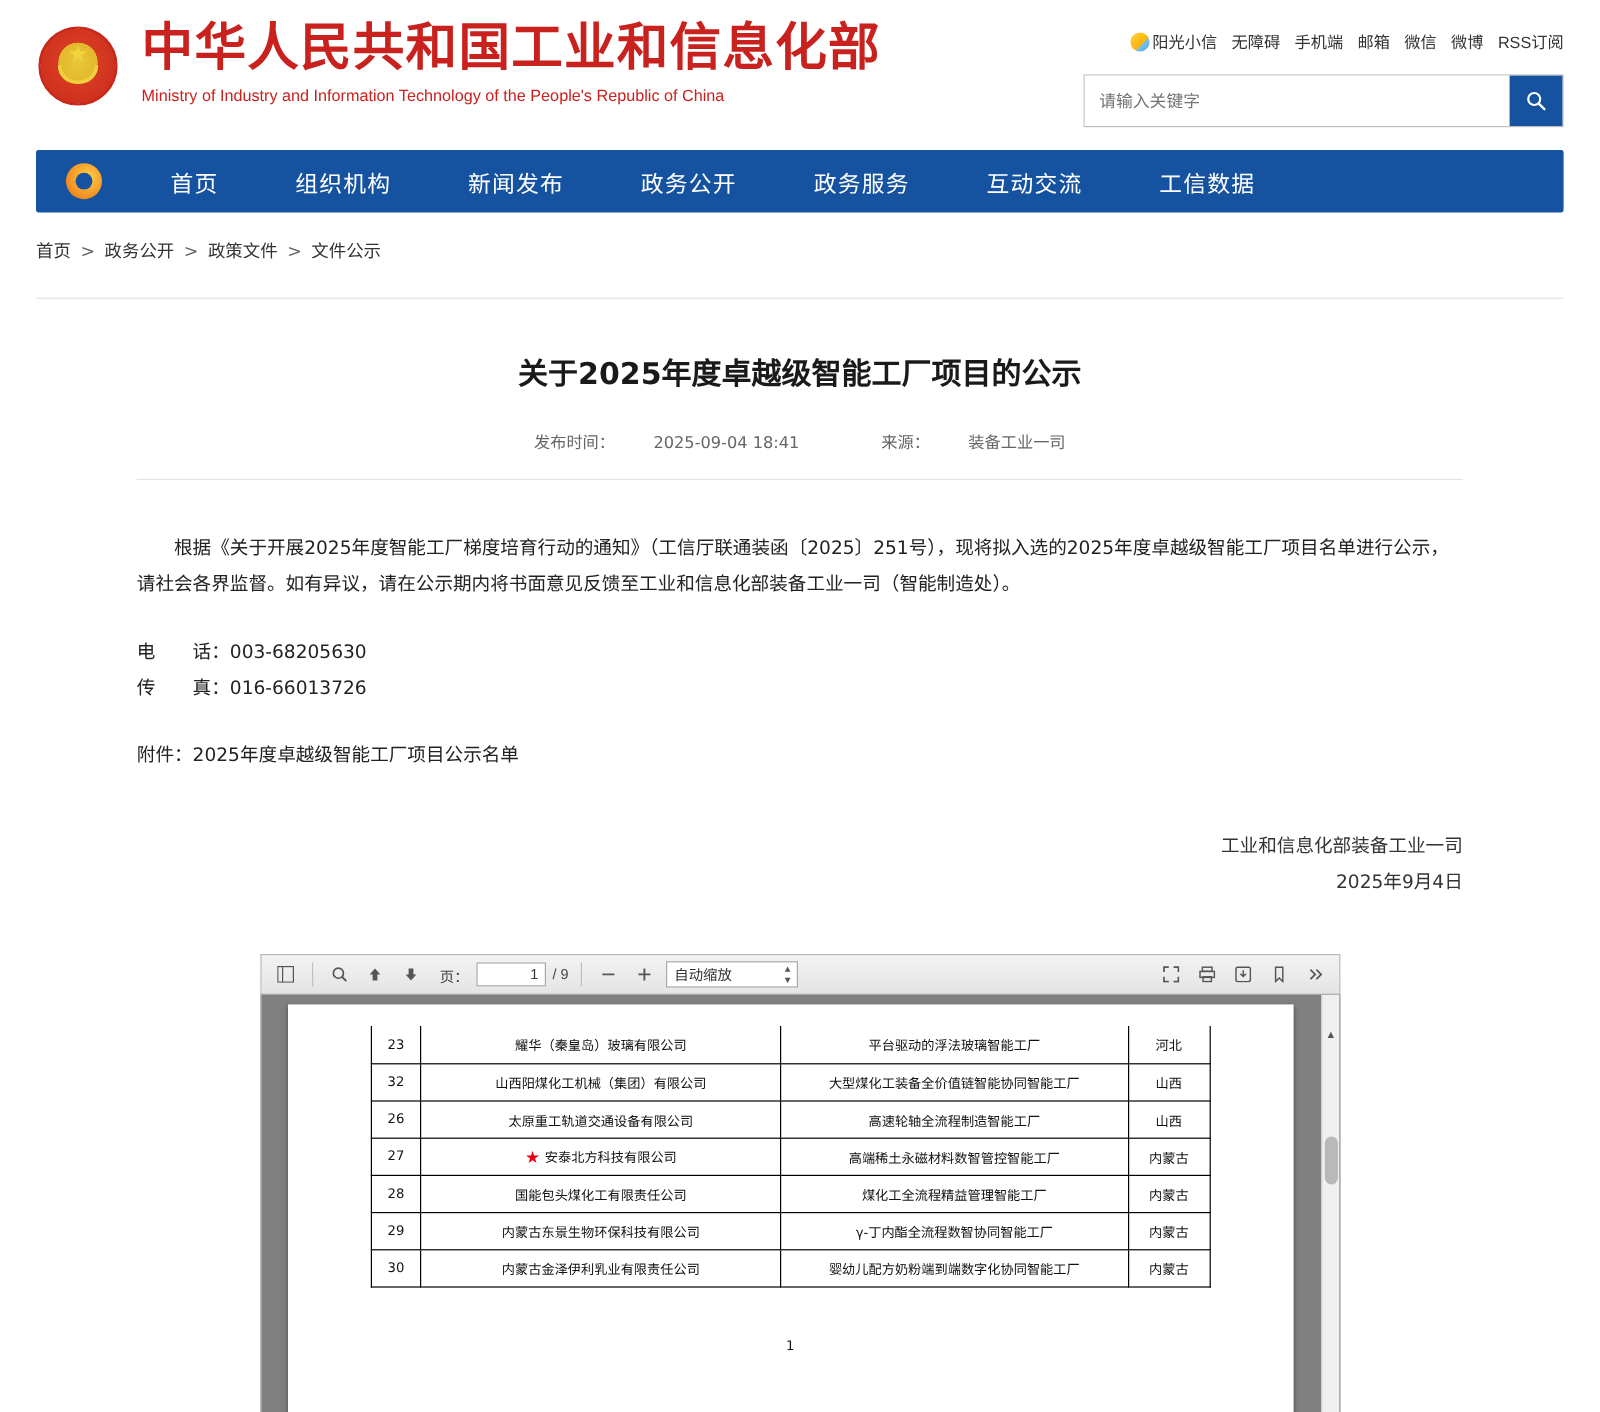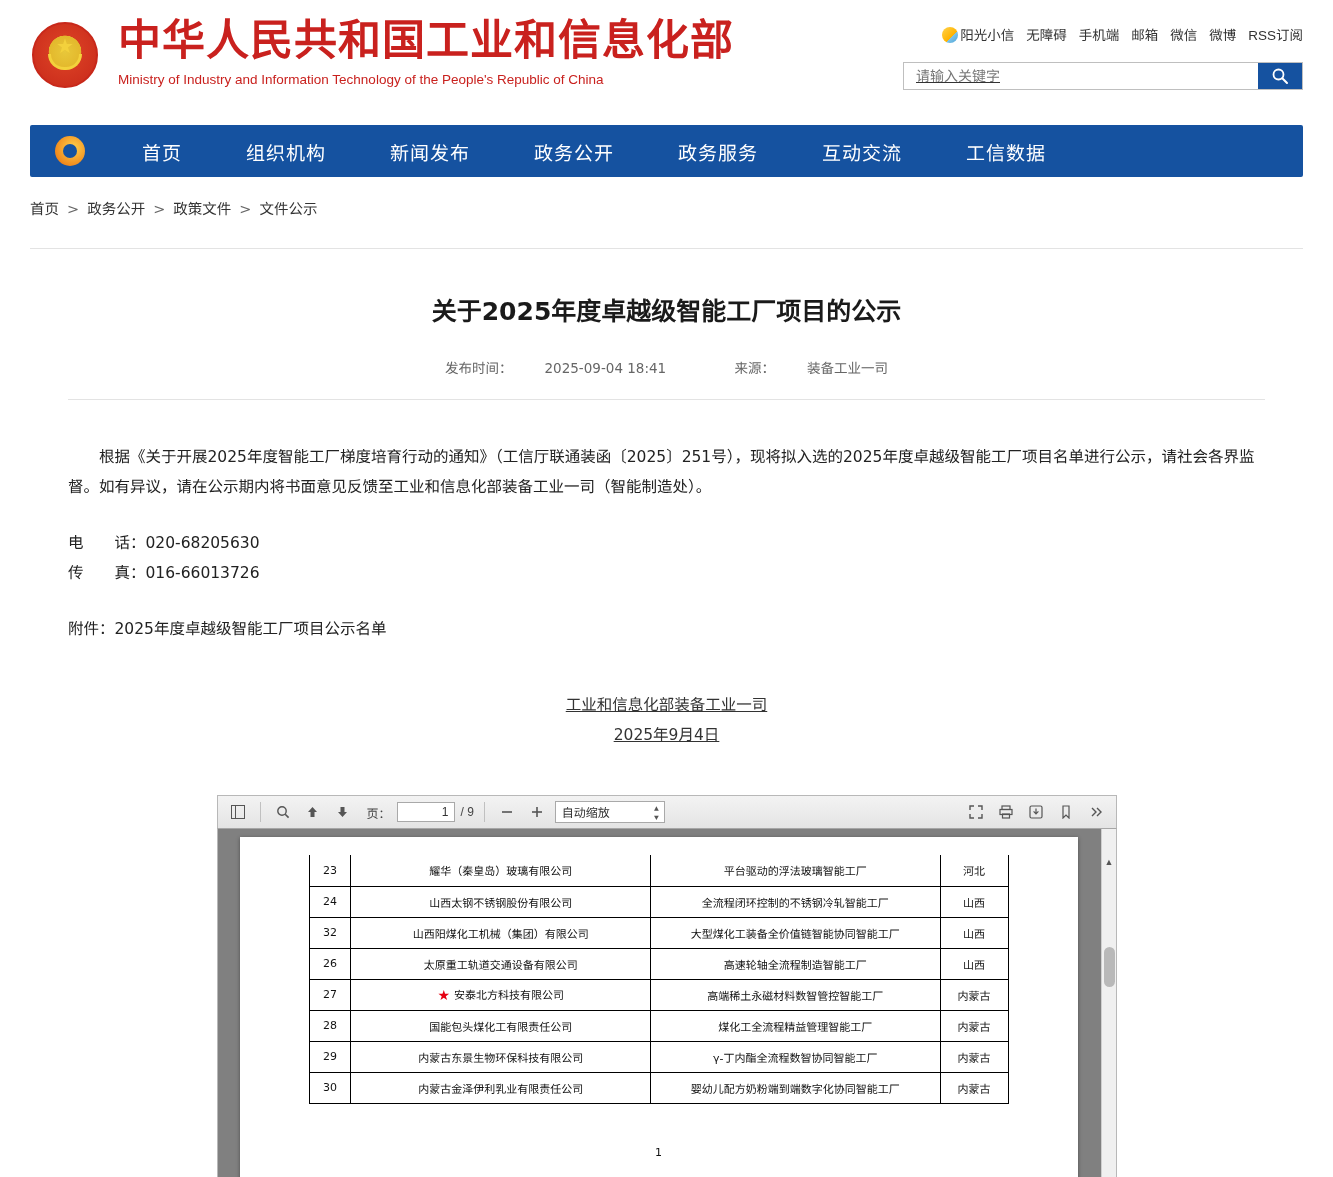--- a/index.html
+++ b/index.html
@@ -85,24 +85,23 @@
   .sun-icon {
     display: inline-block;
     width: 16px; height: 16px;
     border-radius: 50%;
     background: linear-gradient(135deg, #ffd34d 0%, #ffb300 60%, #7fc4e8 61%, #4aa3d8 100%);
     margin-right: 2px;
     vertical-align: -3px;
   }
   .search-box {
     display: flex;
-    height: 28px;
+    height: 44px;
     border: 1px solid #bfbfbf;
     width: 400px;
-    text-decoration: underline;
   }
   .search-box input {
     flex: 1;
     border: none;
     outline: none;
     padding: 0 12px;
     font-size: 14px;
     color: #888;
     font-family: "Liberation Sans", sans-serif;
   }
@@ -159,21 +158,21 @@
     font-size: 14.5px;
     color: #333;
     padding-bottom: 30px;
     border-bottom: 1px solid #e3e3e3;
     font-family: "DejaVu Sans", "Liberation Sans", sans-serif;
   }
   .breadcrumb .sep { margin: 0 8px; color: #666; }
   .breadcrumb a { color: #333; text-decoration: none; }
 
   
-  .article { padding: 0 68px; margin-top: 11px; }
+  .article { padding: 0 114px; margin-top: 11px; }
   .doc-title {
     text-align: center;
     font-size: 25px;
     font-weight: bold;
     color: #1a1a1a;
     margin: 42px 0 30px 0;
     font-family: "DejaVu Sans", "Liberation Sans", sans-serif;
   }
   .meta {
     text-align: center;
@@ -188,26 +187,25 @@
     font-size: 15.5px;
     line-height: 30px;
     color: #222;
     font-family: "DejaVu Sans", "Liberation Sans", sans-serif;
     margin-top: 42px;
   }
   .body-text p { margin: 0; }
   .indent { text-indent: 2em; }
   .gap { height: 26px; }
   .sign {
-    text-align: center;
+    text-align: right;
     margin-top: 46px;
     font-size: 15.5px;
     line-height: 30px;
     font-family: "DejaVu Sans", "Liberation Sans", sans-serif;
-    text-decoration: underline;
   }
 
   
   .pdf-wrap {
     margin: 45px auto 0 auto;
     width: 900px;
     background: #fff;
   }
   .pdf-toolbar {
     height: 34px;
@@ -388,21 +386,21 @@
   <div class="article">
     <h1 class="doc-title">关于2025年度卓越级智能工厂项目的公示</h1>
     <div class="meta">
       <span><span>发布时间：</span><span>2025-09-04 18:41</span></span>
       <span><span>来源：</span><span>装备工业一司</span></span>
     </div>
 
     <div class="body-text">
       <p class="indent">根据《关于开展2025年度智能工厂梯度培育行动的通知》（工信厅联通装函〔2025〕251号），现将拟入选的2025年度卓越级智能工厂项目名单进行公示，请社会各界监督。如有异议，请在公示期内将书面意见反馈至工业和信息化部装备工业一司（智能制造处）。</p>
       <div class="gap"></div>
-      <p>电　　话：020-68205630</p>
+      <p>电　　话：003-68205630</p>
       <p>传　　真：016-66013726</p>
       <div class="gap"></div>
       <p>附件：2025年度卓越级智能工厂项目公示名单</p>
     </div>
 
     <div class="sign">
       <div>工业和信息化部装备工业一司</div>
       <div>2025年9月4日</div>
     </div>
   </div>
@@ -486,26 +484,20 @@
       <div class="pdf-page">
         <table class="pdf-table">
           <tbody>
             <tr class="row-top">
               <td class="c-no">23</td>
               <td class="c-name">耀华（秦皇岛）玻璃有限公司</td>
               <td class="c-proj">平台驱动的浮法玻璃智能工厂</td>
               <td class="c-reg">河北</td>
             </tr>
             <tr>
-              <td class="c-no">24</td>
-              <td class="c-name">山西太钢不锈钢股份有限公司</td>
-              <td class="c-proj">全流程闭环控制的不锈钢冷轧智能工厂</td>
-              <td class="c-reg">山西</td>
-            </tr>
-            <tr>
               <td class="c-no">32</td>
               <td class="c-name">山西阳煤化工机械（集团）有限公司</td>
               <td class="c-proj">大型煤化工装备全价值链智能协同智能工厂</td>
               <td class="c-reg">山西</td>
             </tr>
             <tr>
               <td class="c-no">26</td>
               <td class="c-name">太原重工轨道交通设备有限公司</td>
               <td class="c-proj">高速轮轴全流程制造智能工厂</td>
               <td class="c-reg">山西</td>

